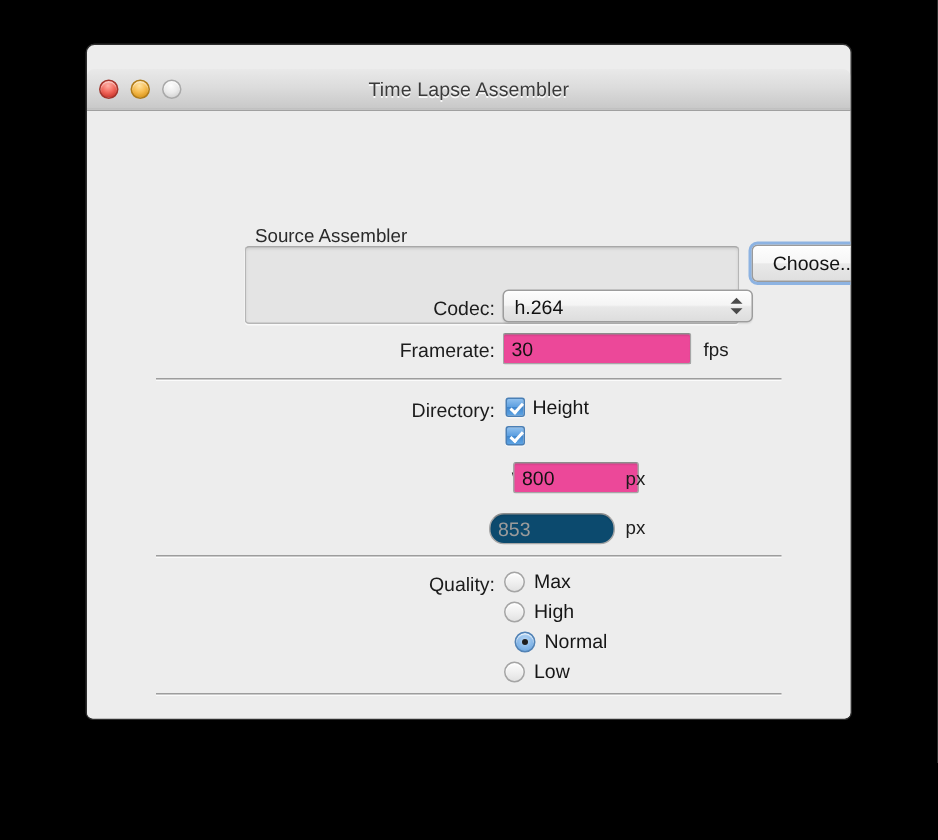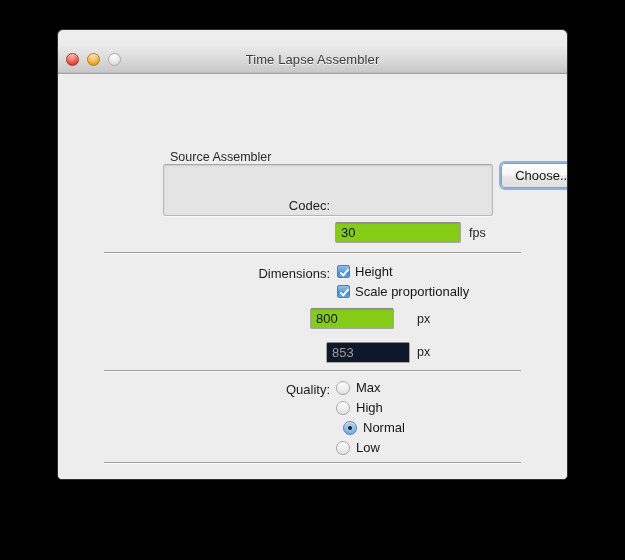--- a/index.html
+++ b/index.html
@@ -141,35 +141,36 @@
     width: 160px;
     text-align: right;
     font-size: 13px;
     color: #1c1c1c;
     user-select: none;
   }
 
   .field {
     position: absolute;
     box-sizing: border-box;
-    background: #84cc16;
+    background: #ec4899;
     border: 1px solid #a6a6a6;
     border-top-color: #8c8c8c;
     border-radius: 2px;
     font-family: "Liberation Sans", sans-serif;
     font-size: 13px;
     color: #111111;
     padding: 0 5px;
     display: flex;
     align-items: center;
     box-shadow: inset 0 1px 1px rgba(0,0,0,0.09);
   }
   .field.disabled {
     color: #9b9b9b;
-    background: #0f172a;
+    background: #0c4a6e;
+    border-radius: 10px;
   }
 
   .unit {
     position: absolute;
     font-size: 12.5px;
     color: #1c1c1c;
     user-select: none;
   }
 
   
@@ -324,40 +325,47 @@
 
     <div class="content">
 
       <div class="section-label">Source Assembler</div>
       <div class="source-well"></div>
       <div class="btn btn-choose" style="display:flex;align-items:center;justify-content:center;">
         <span>Choose...</span>
       </div>
 
       <div class="row-label" style="left:112px; top:124px;">Codec:</div>
-
+      <div class="popup" style="left:277px; top:119px; width:167px; height:22px;">
+        <span>h.264</span>
+        <span class="arrows">
+          <span class="arrow-up"></span>
+          <span class="arrow-dn"></span>
+        </span>
+      </div>
+
+      <div class="row-label" style="left:112px; top:152px;">Framerate:</div>
       <div class="field" style="left:277px; top:148px; width:126px; height:21px;">30</div>
       <div class="unit" style="left:411px; top:152px;">fps</div>
 
       <div class="sep" style="top:178px;"></div>
 
-      <div class="row-label" style="left:112px; top:192px;">Dimensions:</div>
+      <div class="row-label" style="left:112px; top:192px;">Directory:</div>
 
       <div class="check-row" style="left:279px; top:190px;">
         <span class="checkbox"></span>
         <span class="check-label">Height</span>
       </div>
 
       <div class="check-row" style="left:279px; top:210px;">
         <span class="checkbox"></span>
-        <span class="check-label">Scale proportionally</span>
       </div>
 
       <div class="row-label" style="left:160px; top:238px;">Width:</div>
-      <div class="field" style="left:252px; top:234px; width:84px; height:21px;">800</div>
+      <div class="field" style="left:284px; top:234px; width:84px; height:21px;">800</div>
       <div class="unit" style="left:359px; top:238px;">px</div>
 
       <div class="row-label" style="left:160px; top:273px;">Height:</div>
       <div class="field disabled" style="left:268px; top:268px; width:84px; height:21px;">853</div>
       <div class="unit" style="left:359px; top:271px;">px</div>
 
       <div class="sep" style="top:296px;"></div>
 
       <div class="row-label" style="left:112px; top:308px;">Quality:</div>
 

